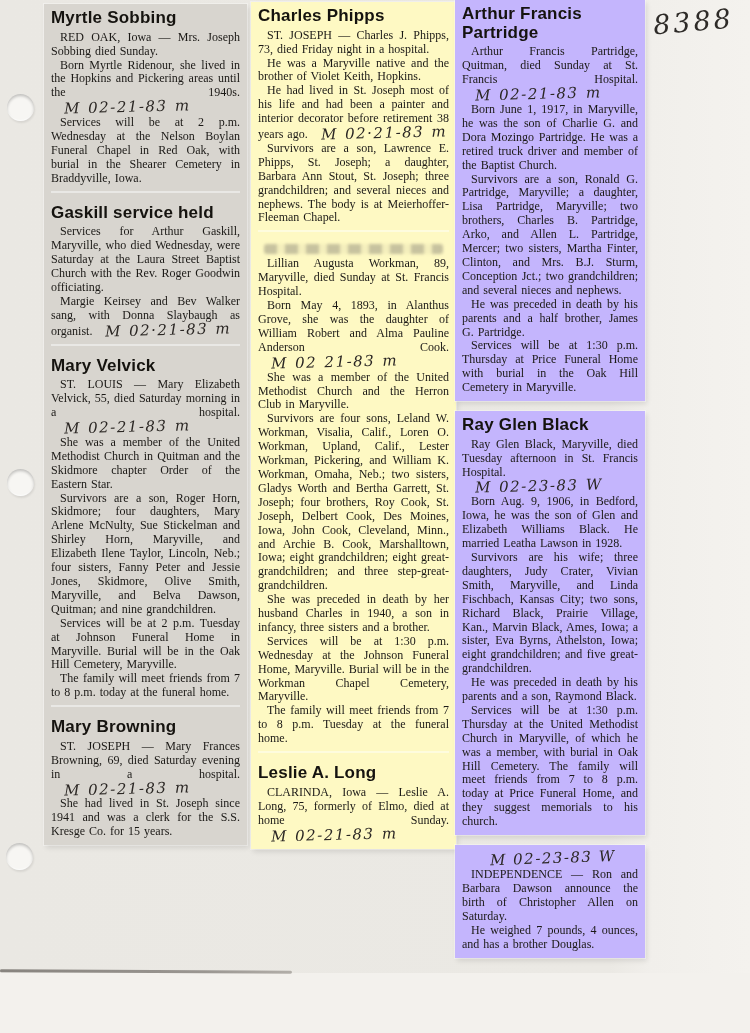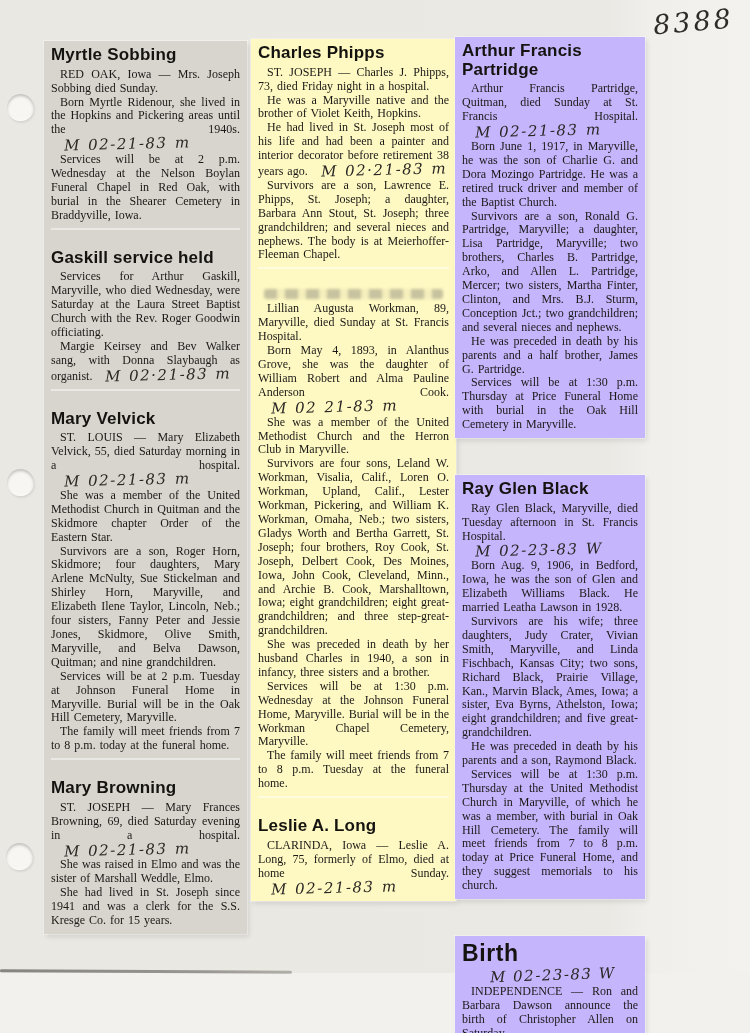--- a/index.html
+++ b/index.html
@@ -33,26 +33,25 @@
   }
   .col{position:absolute;z-index:1;}
   .col-1{left:44px;top:4px;width:203px;}
   .col-2{left:251px;top:2px;width:205px;}
   .col-3{left:455px;top:0;width:190px;}
   .clipping{
     background:#d8d5cf;
     box-shadow:0 0 0 1px rgba(255,255,255,.35), 2px 3px 5px rgba(0,0,0,.10);
     padding:4px 7px 6px 7px;
     margin-bottom:10px;
-    margin-top:37px;
   }
   .col-1 .clipping{max-height:958px;overflow:hidden;}
   .col-2 .clipping{max-height:852px;overflow:hidden;background:#fef9c3;}
   .col-3 .clipping{background:#c4b5fd;}
-  .story + .story{margin-top:7px;padding-top:18px;box-shadow:0 -2px 0 rgba(255,255,255,.45);}
+  .story + .story{margin-top:7px;padding-top:10px;box-shadow:0 -2px 0 rgba(255,255,255,.45);}
   .headline{
     font-family:"Liberation Sans",sans-serif;font-weight:bold;
     font-size:17px;line-height:1.1;letter-spacing:.2px;color:#15130f;
     margin:1px 0 3px 0;
   }
   .headline.heavy{font-size:23px;letter-spacing:.6px;margin-bottom:0;}
   .headline.underlined{border-bottom:2px solid rgba(45,42,38,.55);padding-bottom:2px;}
   .story p{
     margin:0;font-size:12px;line-height:1.16;color:#1b1916;
     text-align:justify;text-indent:9px;
@@ -103,21 +102,20 @@
         <h2 class="headline">Mary Velvick</h2>
         <p><span>ST. LOUIS — Mary Elizabeth Velvick, 55, died Saturday morning in a hospital.</span><span class="hand inline">M 02-21-83 m</span></p>
         <p><span>She was a member of the United Methodist Church in Quitman and the Skidmore chapter Order of the Eastern Star.</span></p>
         <p><span>Survivors are a son, Roger Horn, Skidmore; four daughters, Mary Arlene McNulty, Sue Stickelman and Shirley Horn, Maryville, and Elizabeth Ilene Taylor, Lincoln, Neb.; four sisters, Fanny Peter and Jessie Jones, Skidmore, Olive Smith, Maryville, and Belva Dawson, Quitman; and nine grandchildren.</span></p>
         <p><span>Services will be at 2 p.m. Tuesday at Johnson Funeral Home in Maryville. Burial will be in the Oak Hill Cemetery, Maryville.</span></p>
         <p><span>The family will meet friends from 7 to 8 p.m. today at the funeral home.</span></p>
       </section>
       <section class="story">
         <h2 class="headline">Mary Browning</h2>
         <p><span>ST. JOSEPH — Mary Frances Browning, 69, died Saturday evening in a hospital.</span><span class="hand inline">M 02-21-83 m</span></p>
-        <p><span>She was raised in Elmo and was the sister of Marshall Weddle, Elmo.</span></p>
         <p><span>She had lived in St. Joseph since 1941 and was a clerk for the S.S. Kresge Co. for 15 years.</span></p>
       </section>
     </article>
   </div>
 <div class="col col-2">
     <article class="clipping">
       <section class="story">
         <h2 class="headline">Charles Phipps</h2>
         <p><span>ST. JOSEPH — Charles J. Phipps, 73, died Friday night in a hospital.</span></p>
         <p><span>He was a Maryville native and the brother of Violet Keith, Hopkins.</span></p>
@@ -155,15 +153,15 @@
       <section class="story">
         <h2 class="headline">Ray Glen Black</h2>
         <p><span>Ray Glen Black, Maryville, died Tuesday afternoon in St. Francis Hospital.</span><span class="hand inline">M 02-23-83 W</span></p>
         <p><span>Born Aug. 9, 1906, in Bedford, Iowa, he was the son of Glen and Elizabeth Williams Black. He married Leatha Lawson in 1928.</span></p>
         <p><span>Survivors are his wife; three daughters, Judy Crater, Vivian Smith, Maryville, and Linda Fischbach, Kansas City; two sons, Richard Black, Prairie Village, Kan., Marvin Black, Ames, Iowa; a sister, Eva Byrns, Athelston, Iowa; eight grandchildren; and five great-grandchildren.</span></p>
         <p><span>He was preceded in death by his parents and a son, Raymond Black.</span></p>
         <p><span>Services will be at 1:30 p.m. Thursday at the United Methodist Church in Maryville, of which he was a member, with burial in Oak Hill Cemetery. The family will meet friends from 7 to 8 p.m. today at Price Funeral Home, and they suggest memorials to his church.</span></p>
       </section>
     </article>
     <article class="clipping">
-      <section class="story"><h2 class="headline heavy">Birth</h2><div class="hand under-headline">M 02-23-83 W</div><p><span>INDEPENDENCE — Ron and Barbara Dawson announce the birth of Christopher Allen on Saturday.</span></p><p><span>He weighed 7 pounds, 4 ounces, and has a brother Douglas.</span></p></section>
+      <section class="story"><div class="hand under-headline">M 02-23-83 W</div><p><span>INDEPENDENCE — Ron and Barbara Dawson announce the birth of Christopher Allen on Saturday.</span></p><p><span>He weighed 7 pounds, 4 ounces, and has a brother Douglas.</span></p></section>
     </article>
   </div>
 
 </body></html>

